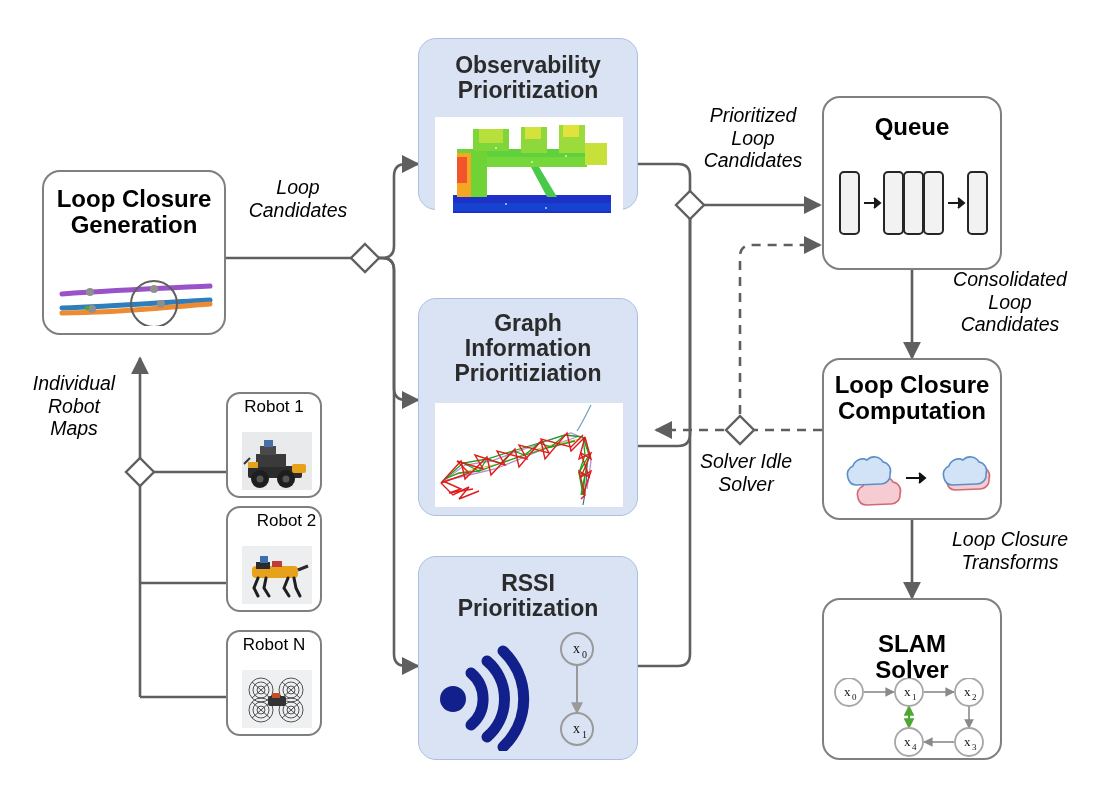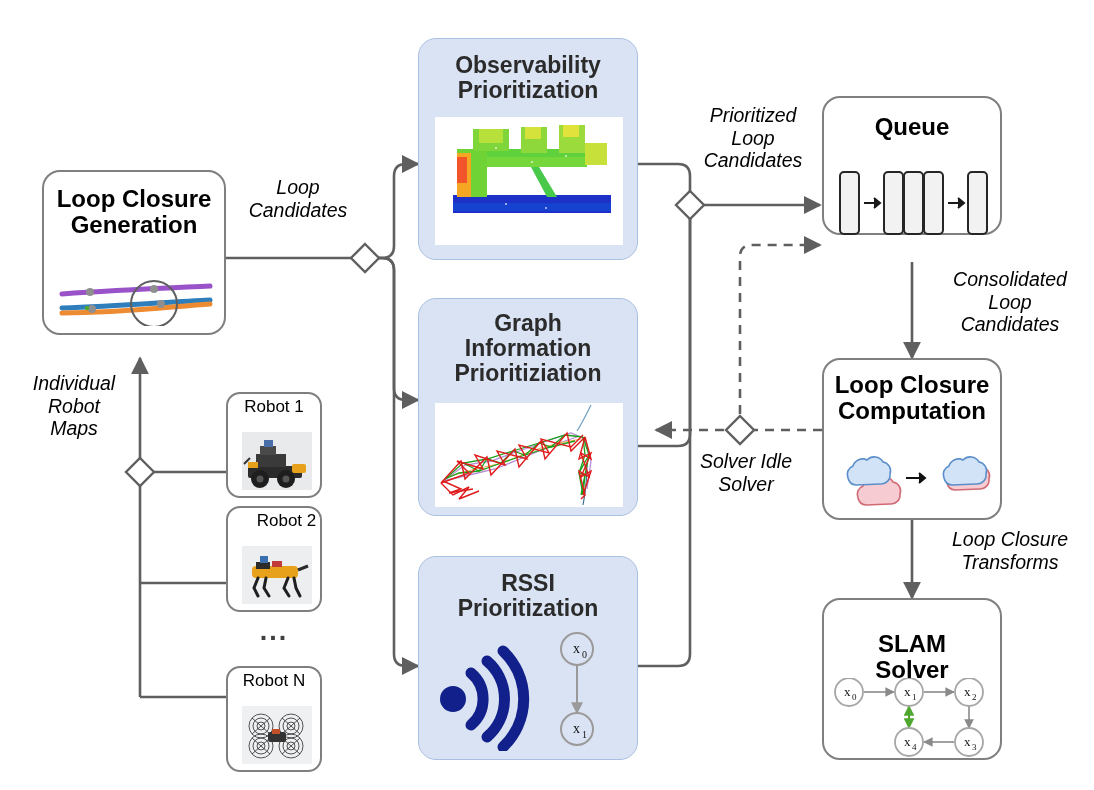--- a/index.html
+++ b/index.html
@@ -92,21 +92,21 @@
         <circle cx="96" cy="36" r="23" fill="none" stroke="#5f5f5f" stroke-width="2"></circle>
         <circle cx="32" cy="24" r="4" fill="#8f8f8f"></circle>
         <circle cx="96" cy="21" r="4" fill="#8f8f8f"></circle>
         <circle cx="34" cy="41" r="4" fill="#8f8f8f"></circle>
         <circle cx="103" cy="36" r="4" fill="#8f8f8f"></circle>
         <circle cx="29" cy="40" r="2.2" fill="#4ea72e"></circle>
       </svg>
     </div>
   </div>
 
-  <div class="node blue" style="left:418px;top:38px;width:220px;height:222px;">
+  <div class="node blue" style="left:418px;top:38px;width:220px;height:172px;">
     <div class="title t-mid" style="top:14px;">
       <div>Observability</div>
       <div>Prioritization</div>
     </div>
     <div class="thumb" style="left:16px;top:78px;width:188px;height:128px;">
       <svg width="188" height="128" viewBox="0 0 188 128">
         <rect width="188" height="128" fill="#ffffff"></rect>
         <g>
           <rect x="18" y="78" width="158" height="18" fill="#1d31c9"></rect>
           <rect x="18" y="86" width="158" height="8" fill="#1542cf"></rect>
@@ -201,21 +201,21 @@
         <circle cx="40" cy="20" r="16" fill="#dae3f3" stroke="#9a9a9a" stroke-width="2"></circle>
         <circle cx="40" cy="100" r="16" fill="#dae3f3" stroke="#9a9a9a" stroke-width="2"></circle>
         <text x="36" y="24" font-family="Liberation Serif, serif" font-size="14" fill="#111">x</text>
         <text x="45" y="29" font-family="Liberation Serif, serif" font-size="10" fill="#111">0</text>
         <text x="36" y="104" font-family="Liberation Serif, serif" font-size="14" fill="#111">x</text>
         <text x="45" y="109" font-family="Liberation Serif, serif" font-size="10" fill="#111">1</text>
       </svg>
     </div>
   </div>
 
-  <div class="node white" style="left:822px;top:96px;width:180px;height:139px;">
+  <div class="node white" style="left:822px;top:96px;width:180px;height:174px;">
     <div class="title t-big" style="top:16px;">
       <div>Queue</div>
     </div>
     <div class="art" style="left:14px;top:66px;width:152px;height:82px;">
       <svg width="152" height="82" viewBox="0 0 152 82">
         <g fill="#f2f2f2" stroke="#262626" stroke-width="2">
           <rect x="2" y="8" width="19" height="62" rx="4"></rect>
           <rect x="46" y="8" width="19" height="62" rx="4"></rect>
           <rect x="66" y="8" width="19" height="62" rx="4"></rect>
           <rect x="86" y="8" width="19" height="62" rx="4"></rect>
@@ -337,21 +337,21 @@
           <path d="M 24 32 L 22 42 L 27 50"></path>
           <path d="M 46 32 L 42 42 L 47 50"></path>
           <path d="M 52 32 L 54 42 L 58 50"></path>
         </g>
       </svg>
     </div>
   </div>
 
   <div class="dots" style="left:226px;top:616px;width:96px;">...</div>
 
-  <div class="node robot" style="left:226px;top:666px;width:96px;height:106px;">
+  <div class="node robot" style="left:226px;top:630px;width:96px;height:106px;">
     <div class="title t-robot" style="top:4px;">Robot N</div>
     <div class="thumb" style="left:14px;top:38px;width:70px;height:58px;">
       <svg width="70" height="58" viewBox="0 0 70 58">
         <rect width="70" height="58" fill="#eef0f2"></rect>
         <g stroke="#2a2a2a" stroke-width="0.8" fill="none">
           <circle cx="19" cy="20" r="12"></circle>
             <circle cx="19" cy="20" r="8"></circle>
             <circle cx="19" cy="20" r="4"></circle>
           <circle cx="49" cy="20" r="12"></circle>
             <circle cx="49" cy="20" r="8"></circle>

